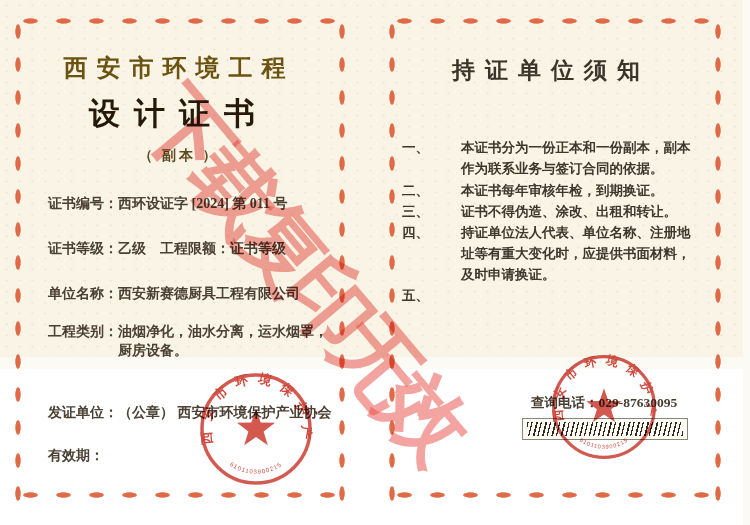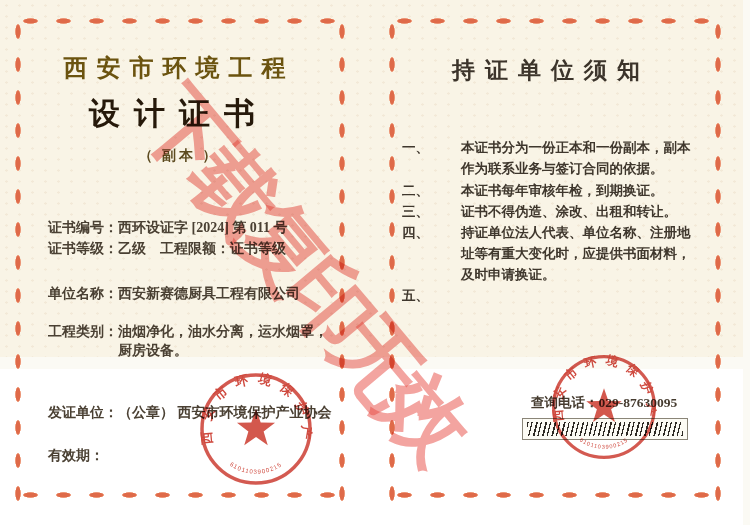--- a/index.html
+++ b/index.html
@@ -77,21 +77,21 @@
 
   <div class="orn-h" style="left:388px;top:15px;width:326px;"></div>
   <div class="orn-h" style="left:388px;top:489px;width:326px;"></div>
   <div class="orn-v" style="left:386px;top:15px;height:486px;"></div>
   <div class="orn-v" style="left:712px;top:15px;height:486px;"></div>
 
   <div class="t-center title1">西安市环境工程</div>
   <div class="t-center title2">设计证书</div>
   <div class="t-center subtitle">（ 副本 ）</div>
 
-  <div class="field" style="top:194px;margin-top:24px;">
+  <div class="field" style="top:194px;">
     <span class="flabel">证书编号：</span>
     <span class="fvalue">西环设证字 [2024] 第 011 号</span>
   </div>
 
   <div class="field" style="top:239px;">
     <span class="flabel">证书等级：</span>
     <span>乙级</span>
     <span class="flabel2">工程限额：</span>
     <span>证书等级</span>
   </div>

